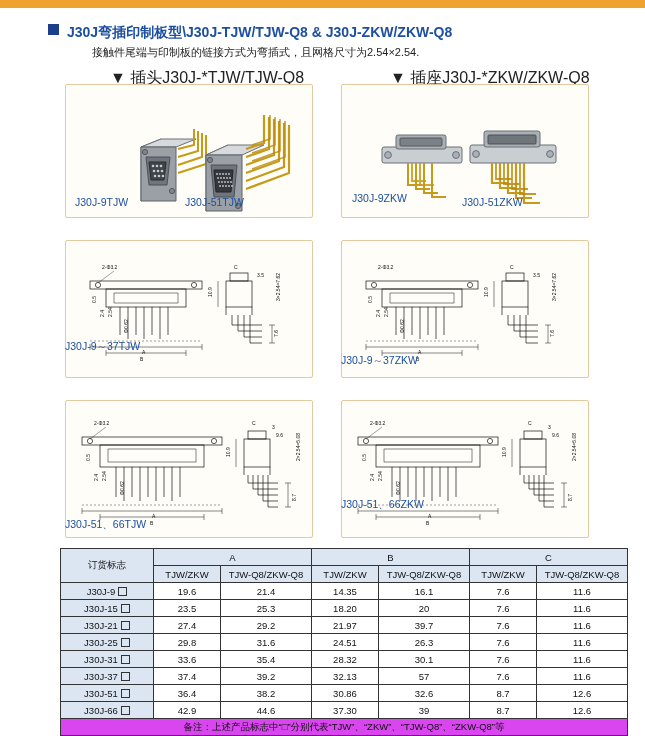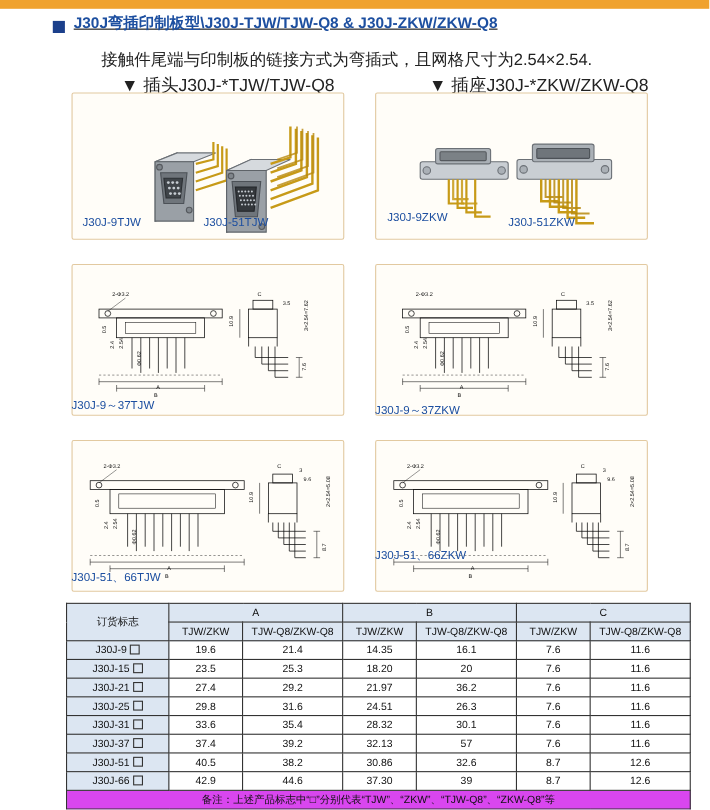--- a/index.html
+++ b/index.html
@@ -8,31 +8,31 @@
     background:#ffffff;
     font-family:"Liberation Sans", sans-serif;
     color:#111;
     position:relative;
     overflow:hidden;
   }
   .top-bar{
     position:absolute;top:0;left:0;width:645px;height:8px;background:#f0a22e;
   }
   .title-row{
-    position:absolute;top:12px;left:48px;display:flex;align-items:flex-end;text-decoration:underline;
+    position:absolute;top:24px;left:48px;display:flex;align-items:flex-start;
   }
   .sq{
     width:11px;height:11px;background:#1b3f8b;margin-right:8px;
   }
   .title-text{
     font-size:14px;color:#1d4fa0;font-weight:bold;letter-spacing:0px;
     font-family:"Liberation Sans", sans-serif;
   }
   .subtitle{
-    position:absolute;top:45px;left:92px;font-size:15px;color:#222;
+    position:absolute;top:45px;left:92px;font-size:11px;color:#222;
   }
   .panel{
     position:absolute;border:1px solid #e2c9a0;background:#fffdf8;border-radius:2px;
   }
   .panel-caption{
     position:absolute;font-size:11px;color:#222;text-align:center;
   }
   .caption-blue{color:#1d4fa0;font-size:10.5px;text-align:left;}
   .caption-head{
     position:absolute;font-size:16px;color:#222;
@@ -245,21 +245,21 @@
       <text x="191" y="36">3.5</text>
       <text x="214" y="60" transform="rotate(-90 214 60)">3×2.54=7.62</text>
       <text x="212" y="96" transform="rotate(-90 212 96)">7.6</text>
       <text x="62" y="92" transform="rotate(-90 62 92)">Φ0.62</text>
       <text x="46" y="76" transform="rotate(-90 46 76)">2.54</text>
       <text x="38" y="76" transform="rotate(-90 38 76)">2.4</text>
       <text x="30" y="62" transform="rotate(-90 30 62)">0.5</text>
     </g>
   </svg>
 </div>
-<div class="panel-caption caption-blue" style="left:65px;top:362px;width:194px;">J30J-9～37TJW</div>
+<div class="panel-caption caption-blue" style="left:65px;top:340px;width:194px;">J30J-9～37TJW</div>
 
 <div class="panel" style="left:341px;top:240px;width:246px;height:136px;">
   <svg width="246" height="136" viewBox="0 0 246 136">
     <g stroke="#111" fill="none" stroke-width="0.7">
       <rect x="24" y="40" width="112" height="8"></rect>
       <rect x="40" y="48" width="80" height="18"></rect>
       <rect x="48" y="52" width="64" height="10" stroke-width="0.5"></rect>
       <circle cx="32" cy="44" r="2.6"></circle>
       <circle cx="128" cy="44" r="2.6"></circle>
       <path d="M54 66 L54 94"></path>
@@ -298,21 +298,21 @@
       <text x="191" y="36">3.5</text>
       <text x="214" y="60" transform="rotate(-90 214 60)">3×2.54=7.62</text>
       <text x="212" y="96" transform="rotate(-90 212 96)">7.6</text>
       <text x="62" y="92" transform="rotate(-90 62 92)">Φ0.62</text>
       <text x="46" y="76" transform="rotate(-90 46 76)">2.54</text>
       <text x="38" y="76" transform="rotate(-90 38 76)">2.4</text>
       <text x="30" y="62" transform="rotate(-90 30 62)">0.5</text>
     </g>
   </svg>
 </div>
-<div class="panel-caption caption-blue" style="left:341px;top:366px;width:216px;">J30J-9～37ZKW</div>
+<div class="panel-caption caption-blue" style="left:341px;top:354px;width:216px;">J30J-9～37ZKW</div>
 
 <div class="panel" style="left:65px;top:400px;width:246px;height:136px;">
   <svg width="246" height="136" viewBox="0 0 246 136">
     <g stroke="#111" fill="none" stroke-width="0.7">
       <rect x="16" y="36" width="140" height="8"></rect>
       <rect x="34" y="44" width="104" height="22"></rect>
       <rect x="42" y="48" width="88" height="13" stroke-width="0.5"></rect>
       <circle cx="24" cy="40" r="2.6"></circle>
       <circle cx="148" cy="40" r="2.6"></circle>
       <path d="M50 66 L50 96"></path>
@@ -458,21 +458,21 @@
       <td>18.20</td>
       <td>20</td>
       <td>7.6</td>
       <td>11.6</td>
     </tr>
     <tr>
       <td class="first"><span>J30J-21</span><span class="sq-mark"></span></td>
       <td>27.4</td>
       <td>29.2</td>
       <td>21.97</td>
-      <td>36.2</td>
+      <td>39.7</td>
       <td>7.6</td>
       <td>11.6</td>
     </tr>
     <tr>
       <td class="first"><span>J30J-25</span><span class="sq-mark"></span></td>
       <td>29.8</td>
       <td>31.6</td>
       <td>24.51</td>
       <td>26.3</td>
       <td>7.6</td>
@@ -491,21 +491,21 @@
       <td class="first"><span>J30J-37</span><span class="sq-mark"></span></td>
       <td>37.4</td>
       <td>39.2</td>
       <td>32.13</td>
       <td>57</td>
       <td>7.6</td>
       <td>11.6</td>
     </tr>
     <tr>
       <td class="first"><span>J30J-51</span><span class="sq-mark"></span></td>
-      <td>40.5</td>
+      <td>36.4</td>
       <td>38.2</td>
       <td>30.86</td>
       <td>32.6</td>
       <td>8.7</td>
       <td>12.6</td>
     </tr>
     <tr>
       <td class="first"><span>J30J-66</span><span class="sq-mark"></span></td>
       <td>42.9</td>
       <td>44.6</td>

